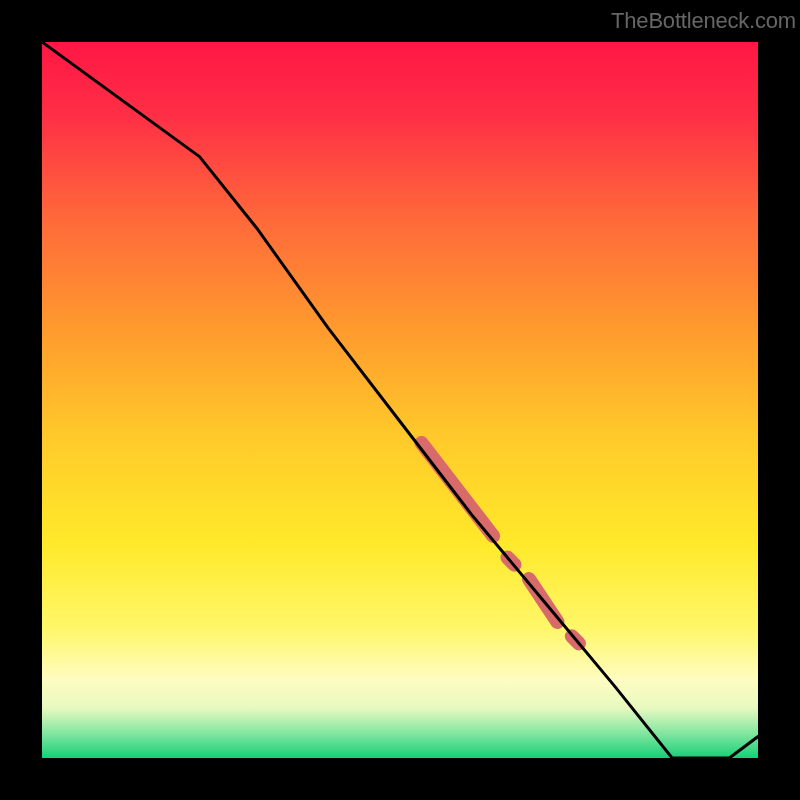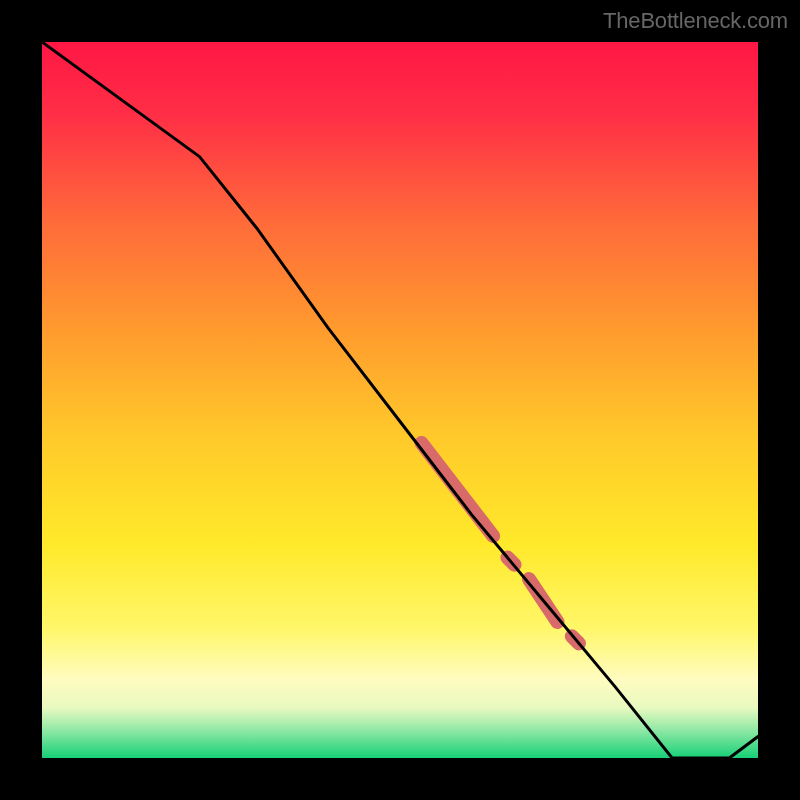--- a/index.html
+++ b/index.html
@@ -20,21 +20,21 @@
   .plot-area {
     position: absolute;
     left: 42px;
     top: 42px;
     width: 716px;
     height: 716px;
   }
   .watermark {
     position: absolute;
     top: 8px;
-    right: 12px;
+    right: 4px;
     color: #666;
     font-size: 22px;
     font-weight: 500;
     letter-spacing: -0.2px;
     user-select: none;
   }
   svg { display: block; }
 </style>
 </head>
 <body>

